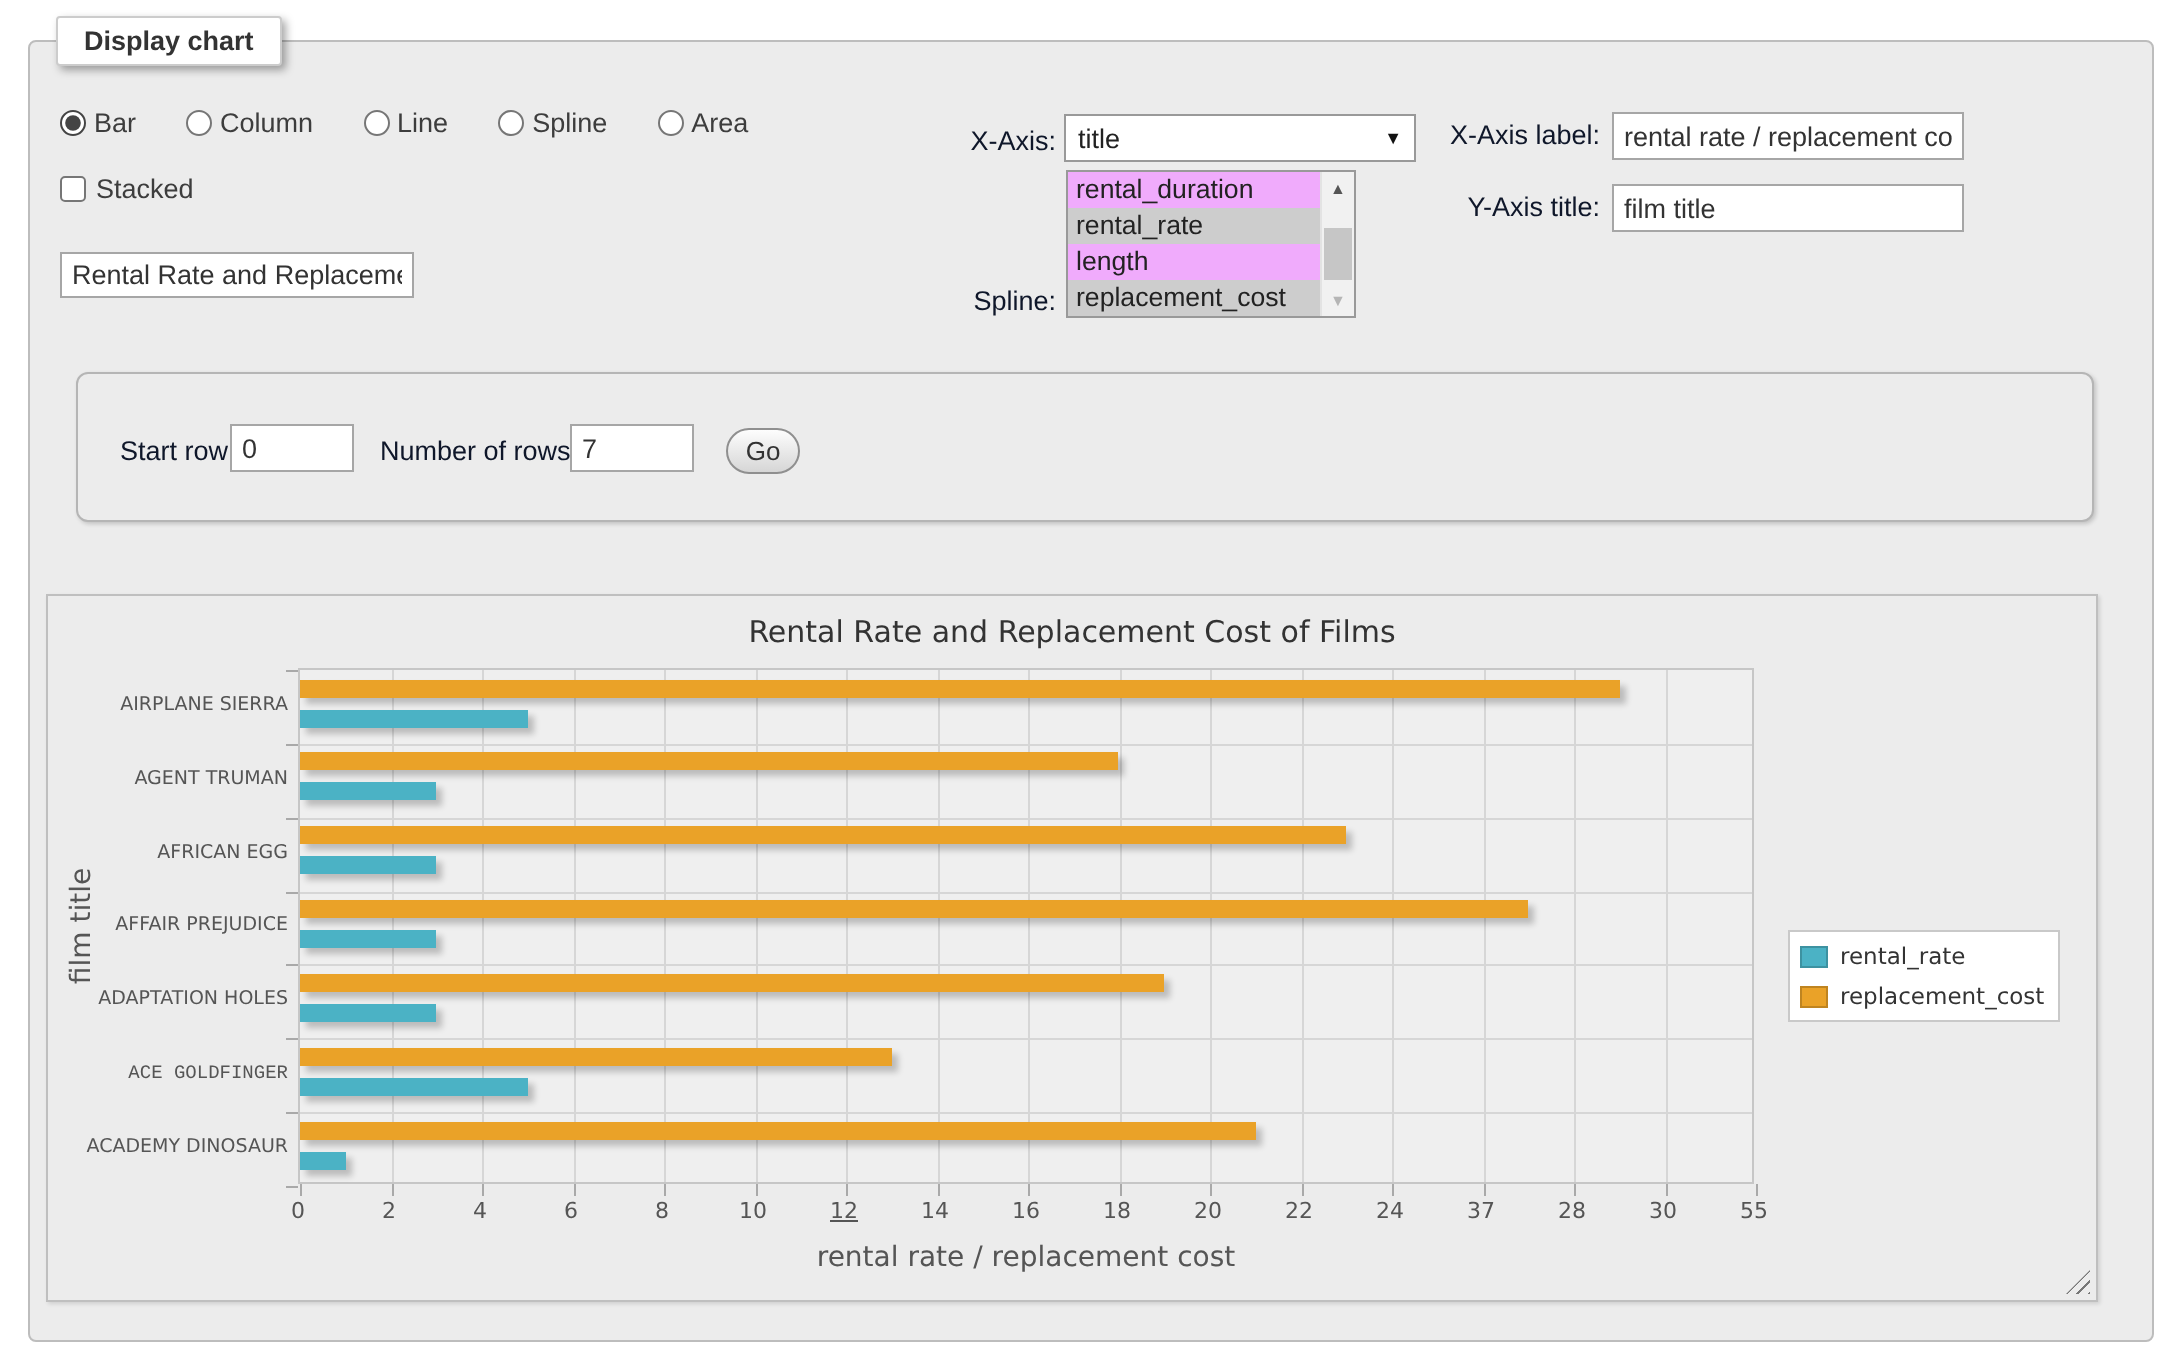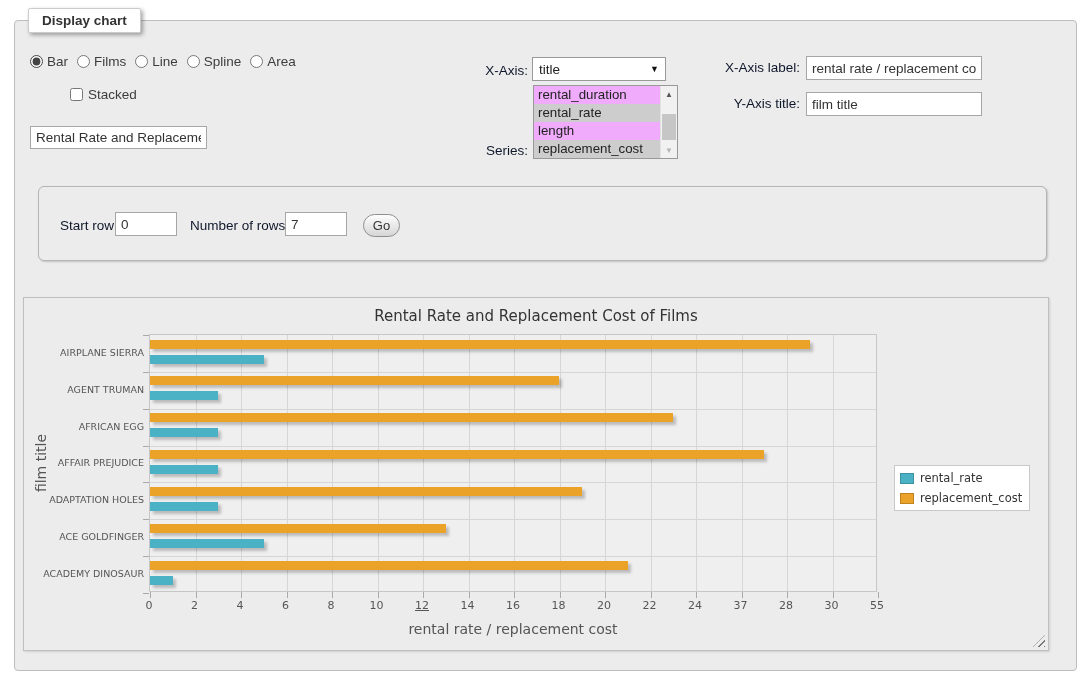--- a/index.html
+++ b/index.html
@@ -26,39 +26,39 @@
     border: 1px solid #cccccc;
     border-radius: 2px;
     box-shadow: 2px 2px 4px rgba(0,0,0,0.35);
     font-size: 13.5px; font-weight: bold; color: #333;
     z-index: 5;
   }
 
   
   .form-label { font-size: 13.5px; color: #0f172a; line-height: 16px; }
   .right { text-align: right; }
-  .radio-row { left: 30px; top: 54px; display: flex; align-items: center; gap: 9px; }
+  .radio-row { left: 30px; top: 54px; display: flex; align-items: center; gap: 25px; }
   .radio-item { display: flex; align-items: center; gap: 4px; font-size: 13.5px; color: #3d3d3d; }
   .radio-item input { width: 13px; height: 13px; accent-color: #444; }
-  .check-row { left: 30px; top: 87px; display: flex; align-items: center; gap: 5px; font-size: 13.5px; color: #3d3d3d; margin-left: 40px; }
+  .check-row { left: 30px; top: 87px; display: flex; align-items: center; gap: 5px; font-size: 13.5px; color: #3d3d3d; }
   .check-row input { width: 13px; height: 13px; }
 
   .text-input {
     border: 1px solid #a6a6a6;
     background: #fff;
     font-family: "Liberation Sans", sans-serif;
     font-size: 13.5px;
     color: #333;
     padding: 2px 5px;
     overflow: hidden; white-space: nowrap;
   }
   input.text-input { outline: none; }
 
   .select-box {
-    left: 532px; top: 57px; width: 134px; height: 24px;
+    left: 532px; top: 57px; width: 176px; height: 24px;
     border: 1px solid #999;
     background: #fff;
     display: flex; align-items: center;
     font-size: 13.5px; color: #222;
     padding: 0 6px;
   }
   .select-box .arrow { margin-left: auto; font-size: 9px; color: #111; }
 
   .listbox {
     left: 533px; top: 85px; width: 145px; height: 74px;
@@ -170,21 +170,21 @@
 <div class="abs fieldset-box"></div>
 <div class="abs legend-box">Display chart</div>
 
 <div class="abs radio-row" id="radio-group">
     <label class="radio-item">
       <input type="radio" name="ctype" checked="" style="">
       <span>Bar</span>
     </label>
     <label class="radio-item">
       <input type="radio" name="ctype" style="">
-      <span>Films</span>
+      <span>Column</span>
     </label>
     <label class="radio-item">
       <input type="radio" name="ctype" style="">
       <span>Line</span>
     </label>
     <label class="radio-item">
       <input type="radio" name="ctype" style="">
       <span>Spline</span>
     </label>
     <label class="radio-item">
@@ -199,21 +199,21 @@
 </label>
 
 <input class="abs text-input" style="left: 30px; top: 126px; width: 177px; height: 23px;" value="Rental Rate and Replacement Cost of Films">
 
 <div class="abs form-label right" style="left:456px; top:63px; width:72px;">X-Axis:</div>
 <div class="abs select-box">
   <span>title</span>
   <span class="arrow">▼</span>
 </div>
 
-<div class="abs form-label right" style="left:456px; top:143px; width:72px;">Series:</div>
+<div class="abs form-label right" style="left:456px; top:143px; width:72px;">Spline:</div>
 <div class="abs listbox">
   <div class="opts" id="series-opts">
       <div class="opt">rental_duration</div>
       <div class="opt sel">rental_rate</div>
       <div class="opt">length</div>
       <div class="opt sel">replacement_cost</div>
     </div>
   <div class="scrollbar">
     <div class="sb-btn up">▲</div>
     <div class="sb-thumb"></div>
@@ -298,21 +298,21 @@
       <div class="tickmark-y" style="top: 184.286px;"></div>
       <div class="tickmark-y" style="top: 221.143px;"></div>
       <div class="tickmark-y" style="top: 258px;"></div>
     </div>
   <div id="cat-labels">
       <div class="cat-label" style="top: 36px; height: 36.8571px;">AIRPLANE SIERRA</div>
       <div class="cat-label" style="top: 72.8571px; height: 36.8571px;">AGENT TRUMAN</div>
       <div class="cat-label" style="top: 109.714px; height: 36.8571px;">AFRICAN EGG</div>
       <div class="cat-label" style="top: 146.571px; height: 36.8571px;">AFFAIR PREJUDICE</div>
       <div class="cat-label" style="top: 183.429px; height: 36.8571px;">ADAPTATION HOLES</div>
-      <div class="cat-label" style="top: 220.286px; height: 36.8571px;">ACE GOLDFINGER</div>
+      <div class="cat-label" style="top: 220.286px; height: 36.8571px; font-family: Liberation Mono, monospace;">ACE GOLDFINGER</div>
       <div class="cat-label" style="top: 257.143px; height: 36.8571px;">ACADEMY DINOSAUR</div>
     </div>
   <div id="xtick-labels">
       <div class="xtick-label" style="left: 125px;">0</div>
       <div class="xtick-label" style="left: 170.5px;">2</div>
       <div class="xtick-label" style="left: 216px;">4</div>
       <div class="xtick-label" style="left: 261.5px;">6</div>
       <div class="xtick-label" style="left: 307px;">8</div>
       <div class="xtick-label" style="left: 352.5px;">10</div>
       <div class="xtick-label" style="left: 398px; text-decoration: underline;">12</div>

